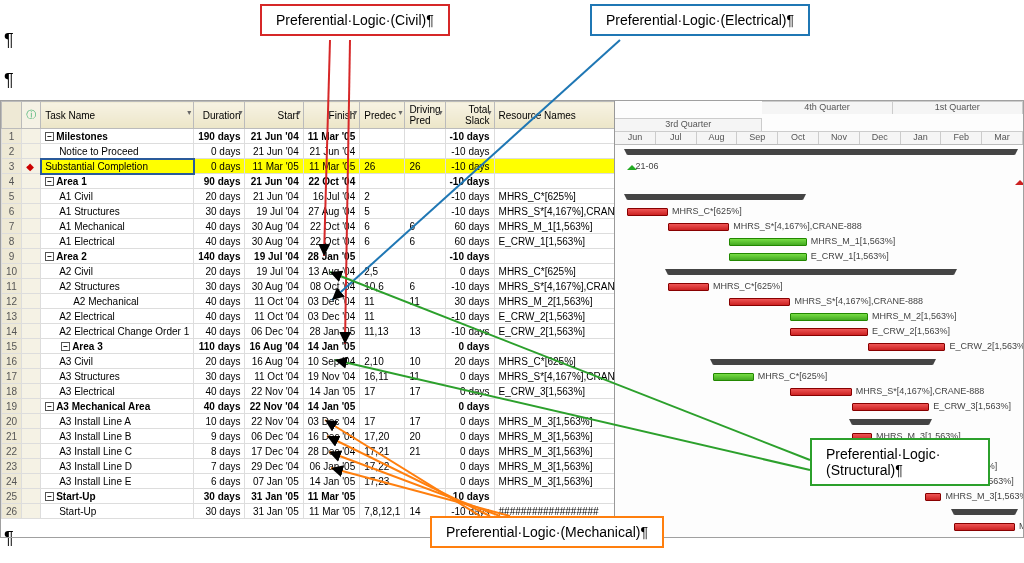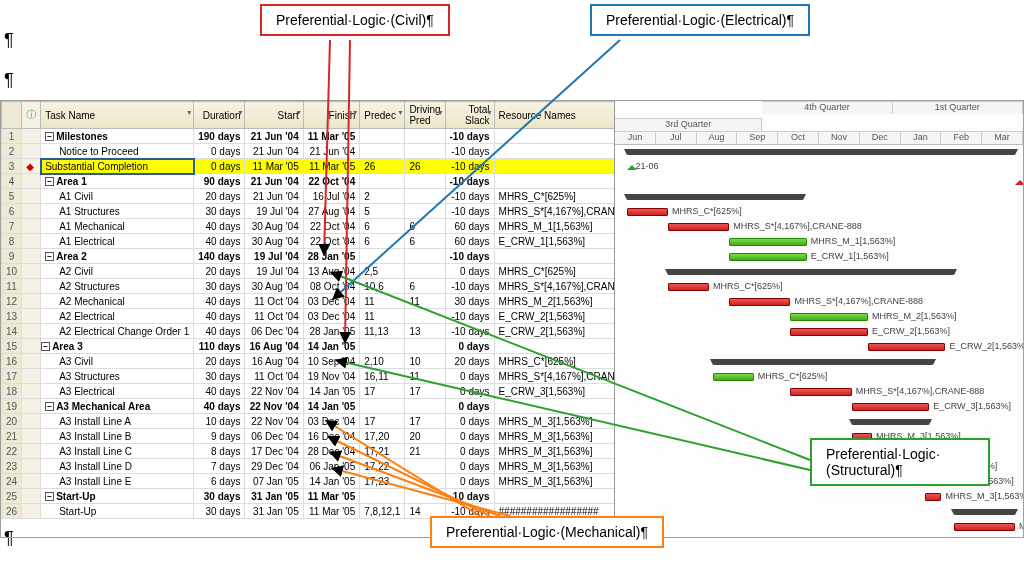--- a/index.html
+++ b/index.html
@@ -237,21 +237,21 @@
             <td class="num">30 Aug '04</td>
             <td class="num">08 Oct '04</td>
             <td>10,6</td>
             <td>6</td>
             <td class="num">-10 days</td>
             <td>MHRS_S*[4,167%],CRANE-888</td>
           </tr>
           <tr>
             <td class="rownum">12</td>
             <td class="indicator"></td>
-            <td class="" style="padding-left:18px">A2 Mechanical</td>
+            <td class="" style="padding-left:32px">A2 Mechanical</td>
             <td class="num">40 days</td>
             <td class="num">11 Oct '04</td>
             <td class="num">03 Dec '04</td>
             <td>11</td>
             <td>11</td>
             <td class="num">30 days</td>
             <td>MHRS_M_2[1,563%]</td>
           </tr>
           <tr>
             <td class="rownum">13</td>
@@ -273,21 +273,21 @@
             <td class="num">06 Dec '04</td>
             <td class="num">28 Jan '05</td>
             <td>11,13</td>
             <td>13</td>
             <td class="num">-10 days</td>
             <td>E_CRW_2[1,563%]</td>
           </tr>
           <tr class="bold">
             <td class="rownum">15</td>
             <td class="indicator"></td>
-            <td class="" style="padding-left:0"><span class="outline-toggle">−</span>Area 3</td>
+            <td class="" style="padding-left:20px"><span class="outline-toggle">−</span>Area 3</td>
             <td class="num">110 days</td>
             <td class="num">16 Aug '04</td>
             <td class="num">14 Jan '05</td>
             <td></td>
             <td></td>
             <td class="num">0 days</td>
             <td></td>
           </tr>
           <tr>
             <td class="rownum">16</td>

